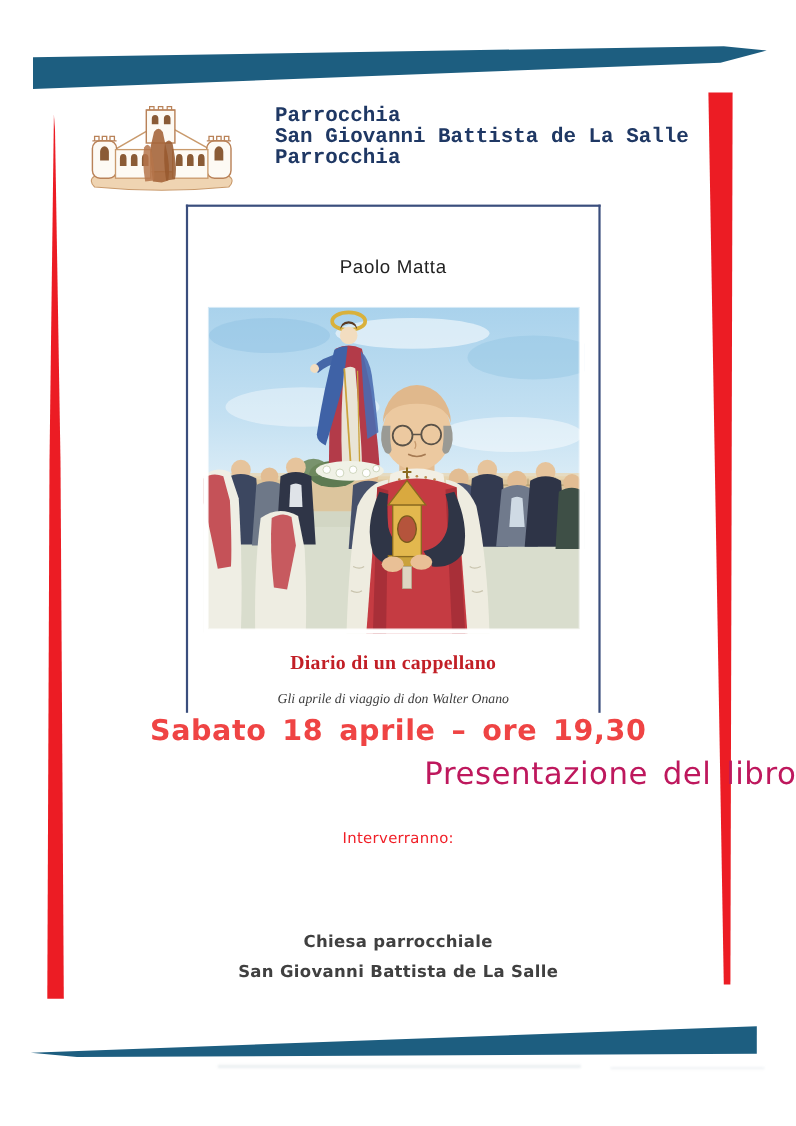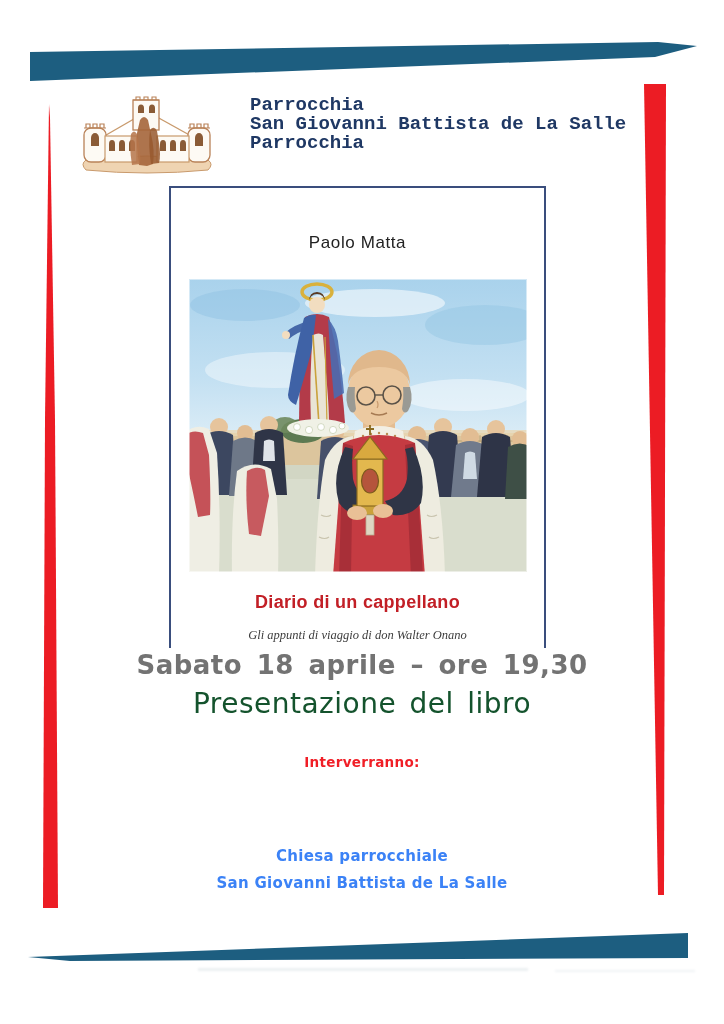--- a/index.html
+++ b/index.html
@@ -22,38 +22,38 @@
     font-weight:bold;font-size:19px;line-height:19px;}
 
   
   .cover{left:169px;top:186px;width:377px;height:462px;background:#ffffff;
     border:2px solid #3a4e7d;border-bottom:none;box-sizing:border-box;}
   .cover .author{position:absolute;top:45px;left:0;width:100%;text-align:center;
     font-family:"Liberation Sans",sans-serif;font-size:17px;color:#222222;
     letter-spacing:.6px;}
   .cover .illus{position:absolute;left:14px;top:87px;}
   .cover .cover-title{position:absolute;top:404px;left:0;width:100%;text-align:center;
-    font-family:Liberation Sans, sans-serif;font-weight:bold;font-size:18px;
+    font-family:Liberation Serif, serif;font-weight:bold;font-size:18px;
     color:#c21f26;letter-spacing:.3px;}
   .cover .cover-sub{position:absolute;top:440px;left:0;width:100%;text-align:center;
     font-family:"Liberation Serif",serif;font-style:italic;font-size:12.5px;color:#3c3c3c;}
 
   
   .date-line{left:0;top:650px;width:724px;text-align:center;
-    font-weight:bold;font-size:26px;color:#737373;word-spacing:5px;letter-spacing:.5px;}
-  .pres-line{left:0;top:687px;width:724px;text-align:center;
-    font-size:28px;color:#14532d;word-spacing:4px;letter-spacing:.5px;}
+    font-weight:bold;font-size:26px;color:#ef4444;word-spacing:5px;letter-spacing:.5px;}
+  .pres-line{left:0;top:687px;width:724px;text-align:right;
+    font-size:28px;color:#be185d;word-spacing:4px;letter-spacing:.5px;}
 
   
   .speakers{left:0;top:751px;width:724px;text-align:center;
-    font-weight:bold;font-size:13.5px;line-height:22px;color:#f01e26;letter-spacing:.3px;}
+    font-weight:normal;font-size:13.5px;line-height:22px;color:#f01e26;letter-spacing:.3px;}
 
   
   .venue{left:0;top:843px;width:724px;text-align:center;
-    font-weight:bold;font-size:15px;line-height:26.5px;color:#3b82f6;letter-spacing:.3px;}
+    font-weight:bold;font-size:15px;line-height:26.5px;color:#404040;letter-spacing:.3px;}
 
   
   .smudge{left:198px;top:968px;width:330px;height:3px;
     background:rgba(150,170,185,.18);filter:blur(1px);}
   .smudge2{left:555px;top:970px;width:140px;height:2px;
     background:rgba(150,170,185,.14);filter:blur(1px);}
 </style>
 </head>
 <body>
 
@@ -251,21 +251,21 @@
 
       <ellipse cx="172" cy="238" rx="10" ry="7" fill="#e9c096"></ellipse>
       <ellipse cx="198" cy="236" rx="10" ry="7" fill="#e9c096"></ellipse>
     </g>
 
     <rect x="1.5" y="1.5" width="343" height="298" fill="none" stroke="#ffffff" stroke-width="5"></rect>
     <rect x="4" y="4" width="338" height="293" fill="none" stroke="#ffffff" stroke-width="2" opacity=".5"></rect>
   </svg>
 
   <div class="cover-title">Diario di un cappellano</div>
-  <div class="cover-sub">Gli appunti di viaggio di don Walter Onano</div>
+  <div class="cover-sub">Gli aprile di viaggio di don Walter Onano</div>
 </div>
 
 <div class="abs date-line">Sabato 18 aprile – ore 19,30</div>
 <div class="abs pres-line">Presentazione del libro</div>
 
 <div class="abs speakers">
   <div>Interverranno:</div>
 </div>
 
 <div class="abs venue">

